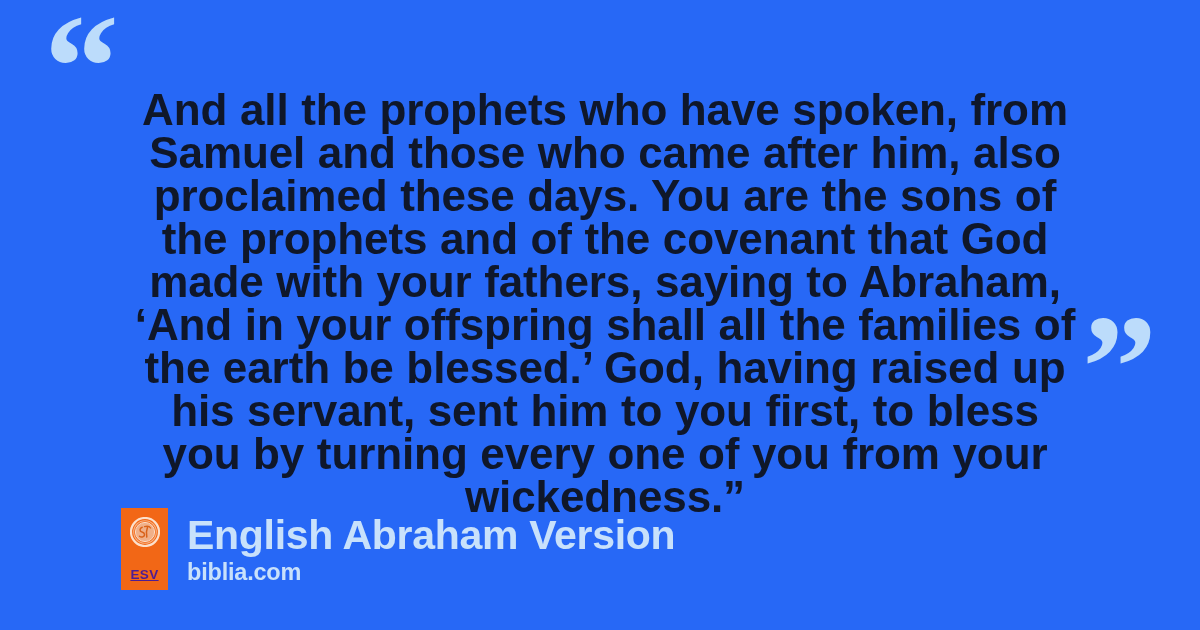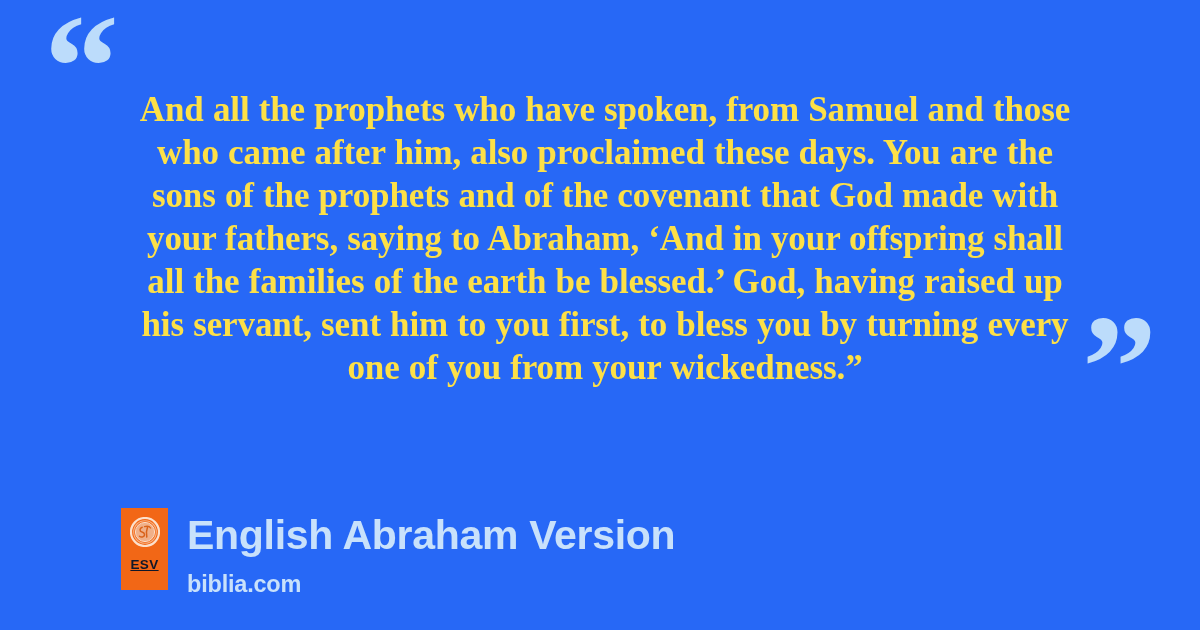--- a/index.html
+++ b/index.html
@@ -51,28 +51,27 @@
   
   .quote-block {
     position: absolute;
     left: 130px;
     top: 88px;
     width: 950px;
     text-align: center;
   }
 
   .quote-text {
-    color: #fde047;
-    font-size: 35px;
+    color: #0f172a;
+    font-size: 44px;
     font-weight: 700;
     line-height: 43px;
     letter-spacing: -0.1px;
     word-spacing: 0.5px;
     text-align: center;
-    font-family: Liberation Serif, serif;
   }
 
   
   .attribution {
     position: absolute;
     left: 121px;
     top: 508px;
     display: flex;
     align-items: flex-start;
   }
@@ -90,22 +89,22 @@
   }
 
   .logo-seal {
     width: 30px;
     height: 30px;
     position: relative;
     display: block;
   }
 
   .logo-abbr {
-    margin-top: 11px;
-    color: #0f172a;
+    margin-top: 21px;
+    color: #4c1d95;
     font-size: 13.5px;
     font-weight: 700;
     letter-spacing: 0.4px;
     line-height: 1;
     text-decoration: underline;
   }
 
   .attribution-text {
     margin-left: 19px;
     padding-top: 4px;
@@ -120,21 +119,21 @@
     line-height: 46px;
     letter-spacing: -0.3px;
   }
 
   .site-name {
     color: #c8e1fb;
     font-size: 23.5px;
     font-weight: 700;
     line-height: 28px;
     letter-spacing: -0.2px;
-    margin-top: 12px;
+    margin-top: 0px;
   }
 </style>
 </head>
 <body>
 
 <div class="card">
 
   <span class="quote-mark quote-mark-open">“</span>
 
   <div class="quote-block">

